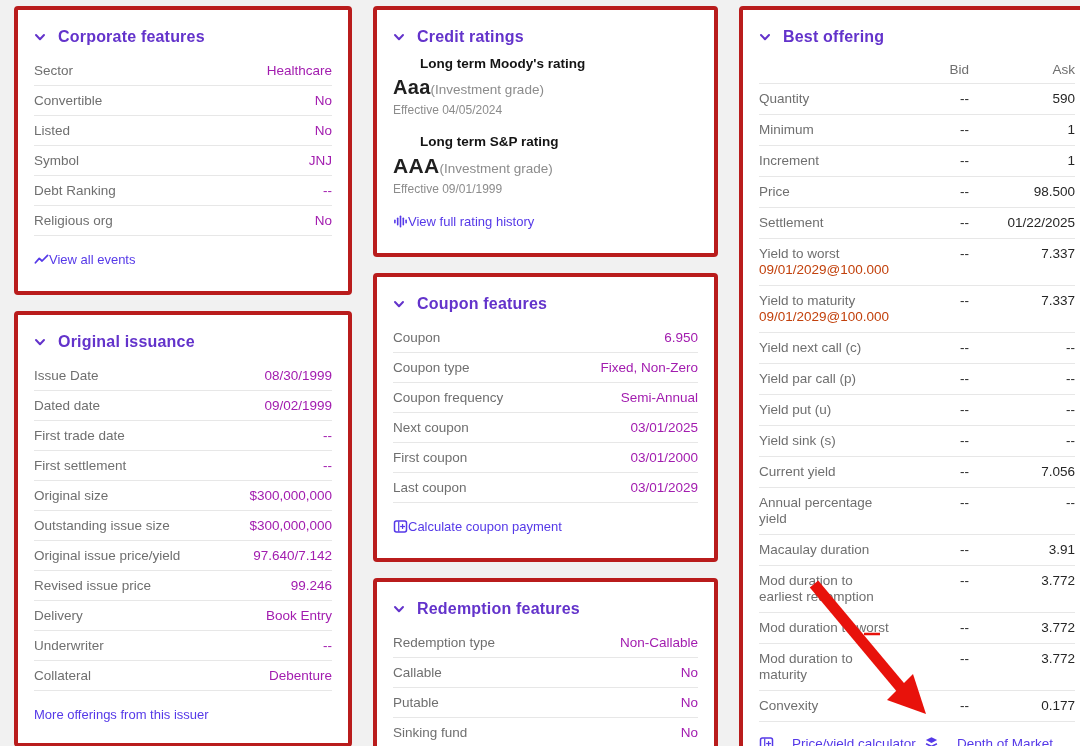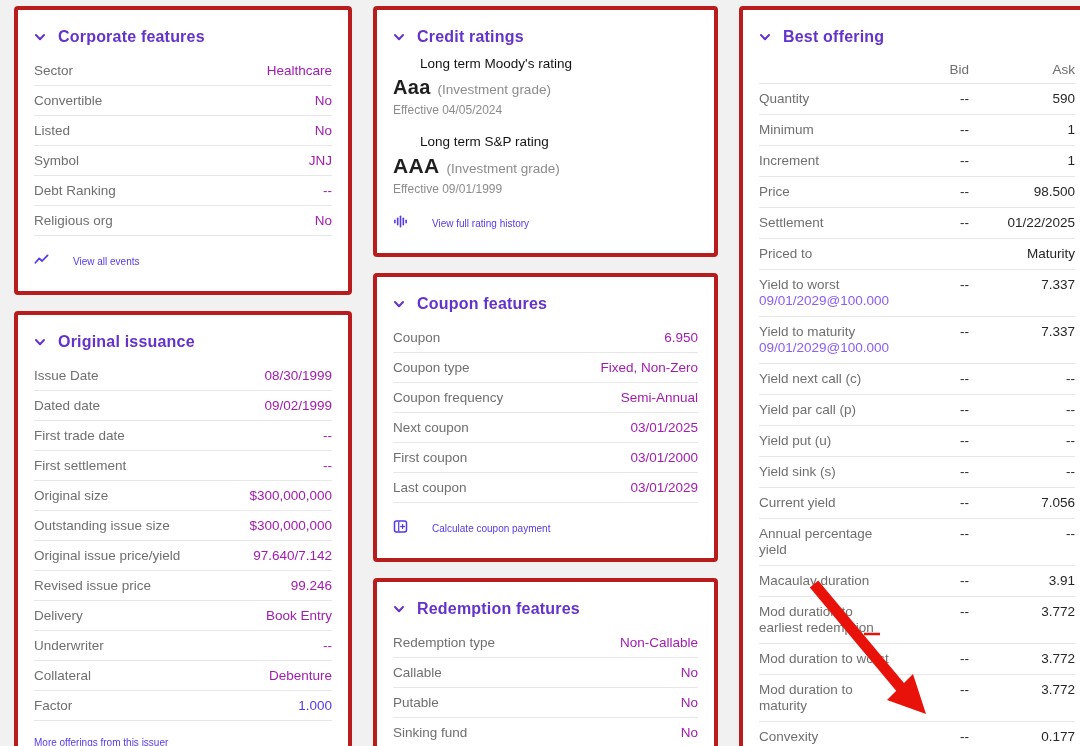--- a/index.html
+++ b/index.html
@@ -31,45 +31,45 @@
   .frow {
     display:flex; justify-content:space-between; align-items:flex-start;
     padding:7px 0; border-bottom:1px solid #e7e7e7;
     font-size:13.5px; line-height:15px;
   }
   .flabel { color:#6f6f6f; }
   .fvalue { color:#a21caf; text-align:right; max-width:185px; }
   .fvalue.linkval { color:#5539e8; }
   
   .slink {
-    display:inline-flex; align-items:flex-end; gap:24px;
-    margin-top:16px; font-size:10px; color:#5539e8; cursor:pointer;
+    display:inline-flex; align-items:flex-end; gap:0;
+    margin-top:16px; font-size:13px; color:#5539e8; cursor:pointer;
     text-decoration:none;
   }
   .slink .ic { width:15px; height:15px; color:#5539e8; display:inline-flex; }
   .slink svg { width:15px; height:15px; }
   
   .rating-block { margin-top:12px; }
-  .rating-head { font-size:13.5px; font-weight:normal; color:#141414;padding-left:27px; }
-  .rating-grade-line { margin-top:5px; display:flex; align-items:baseline; gap:7px; }
+  .rating-head { font-size:13.5px; font-weight:bold; color:#141414;padding-left:27px; }
+  .rating-grade-line { margin-top:5px; display:flex; align-items:baseline; }
   .rating-grade { font-size:20px; font-weight:bold; color:#1f1f1f; letter-spacing:.3px; }
   .rating-qual { font-size:13.5px; color:#8c8c8c; }
   .rating-eff { margin-top:4px; font-size:12px; color:#8c8c8c; }
   
   .btable { font-size:13.5px; }
   .bhead, .brow {
     display:grid; grid-template-columns:1fr 62px 98px;
     column-gap:8px; align-items:start;
     border-bottom:1px solid #e7e7e7;
   }
   .bhead { padding:6px 0; color:#6f6f6f; }
   .brow { padding:7px 0; }
   .bhead .hb, .bhead .ha { text-align:right; }
   .blabel { color:#6f6f6f; line-height:16px; }
-  .bsub { color:#8b5cf6; }
+  .bsub { color:#c2410c; }
   .bbid, .bask { text-align:right; color:#262626; line-height:16px; }
   
   .plinks {
     margin-top:14px;
     display:grid; grid-template-columns:165px 1fr;
     row-gap:13px; column-gap:0;
   }
   .plink {
     display:inline-flex; align-items:center; gap:18px;
     font-size:13.5px; color:#5539e8; cursor:pointer; text-decoration:none;
@@ -173,24 +173,20 @@
             <span class="flabel">Delivery</span>
             <span class="fvalue">Book Entry</span>
           </div>
           <div class="frow">
             <span class="flabel">Underwriter</span>
             <span class="fvalue">--</span>
           </div>
           <div class="frow">
             <span class="flabel">Collateral</span>
             <span class="fvalue">Debenture</span>
-          </div>
-          <div class="frow">
-            <span class="flabel">Factor</span>
-            <span class="fvalue linkval">1.000</span>
           </div>
         </div>
       <a class="slink">
         <span>More offerings from this issuer</span>
       </a>
     </div>
 
   </div>
 
   <div class="col col-mid">
@@ -349,27 +345,20 @@
               </div>
               <div class="bbid">--</div>
               <div class="bask">98.500</div>
             </div>
             <div class="brow">
               <div class="blabel">
                 <div>Settlement</div>
               </div>
               <div class="bbid">--</div>
               <div class="bask">01/22/2025</div>
-            </div>
-            <div class="brow">
-              <div class="blabel">
-                <div>Priced to</div>
-              </div>
-              <div class="bbid"></div>
-              <div class="bask">Maturity</div>
             </div>
             <div class="brow">
               <div class="blabel">
                 <div>Yield to worst</div>
                 <div class="bsub">09/01/2029@100.000</div>
               </div>
               <div class="bbid">--</div>
               <div class="bask">7.337</div>
             </div>
             <div class="brow">

